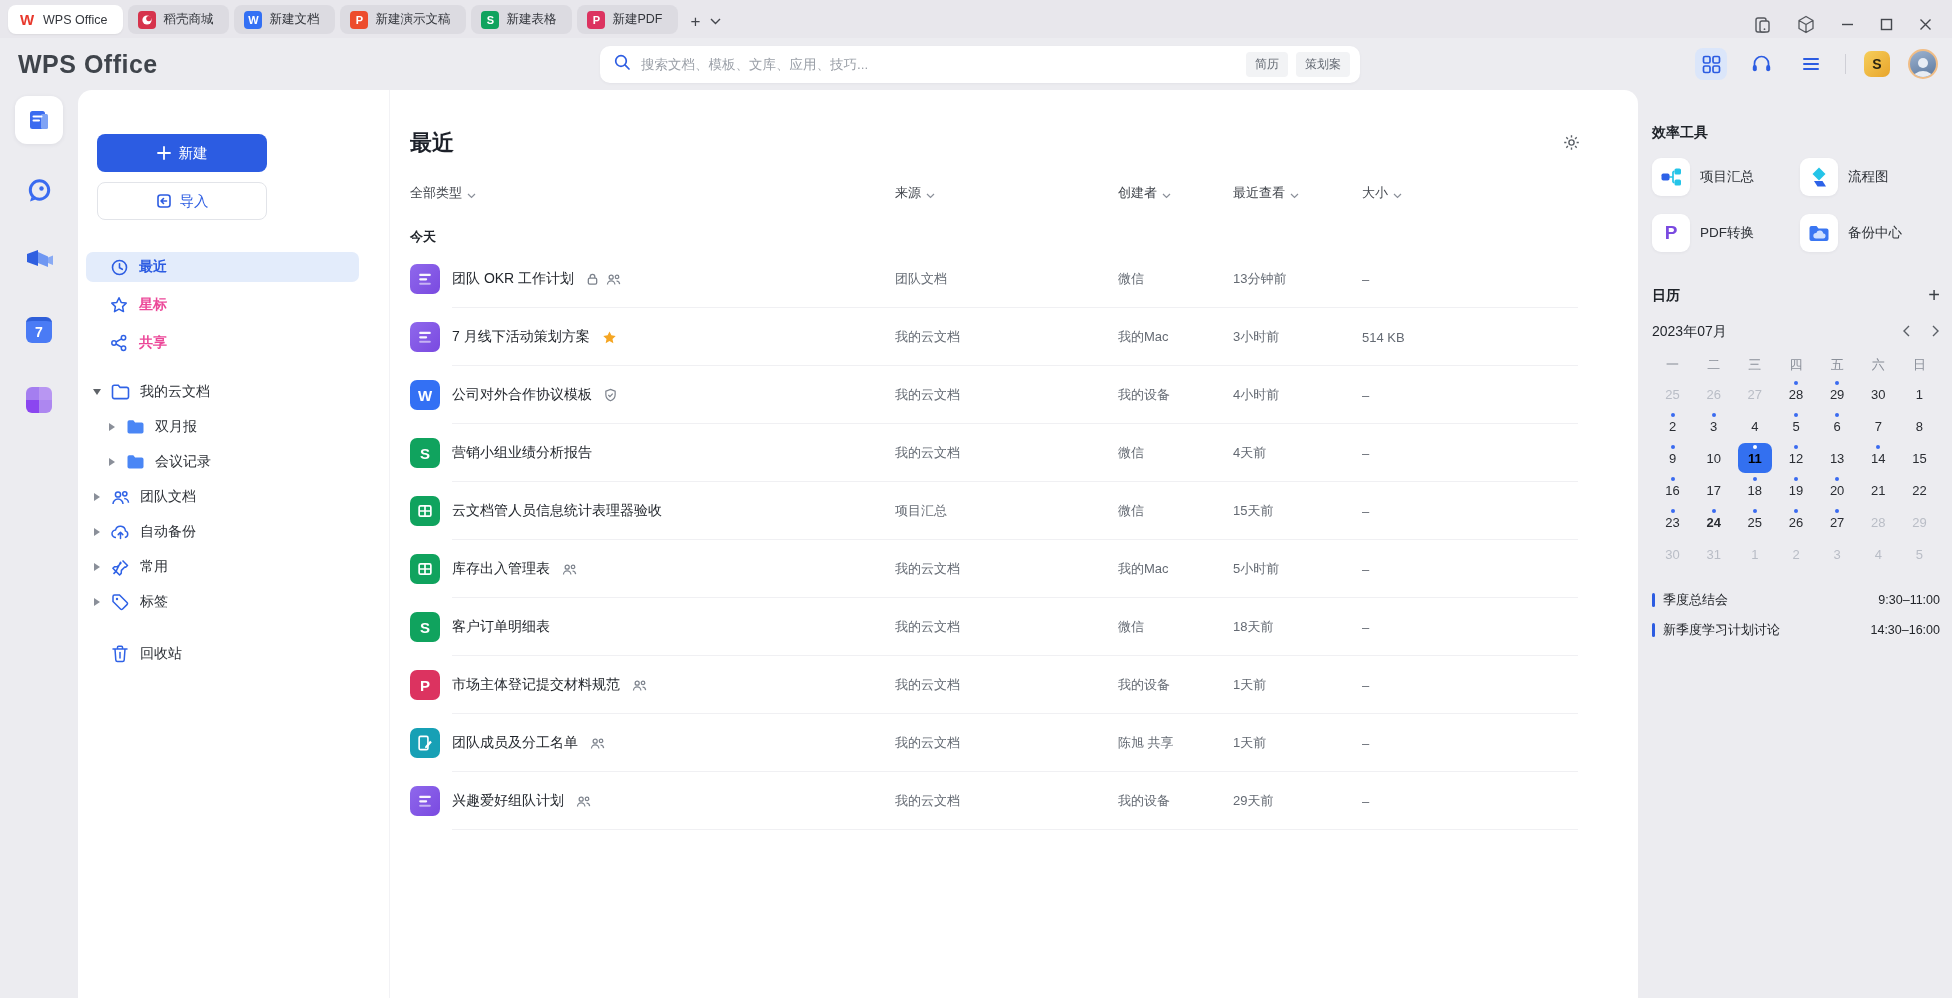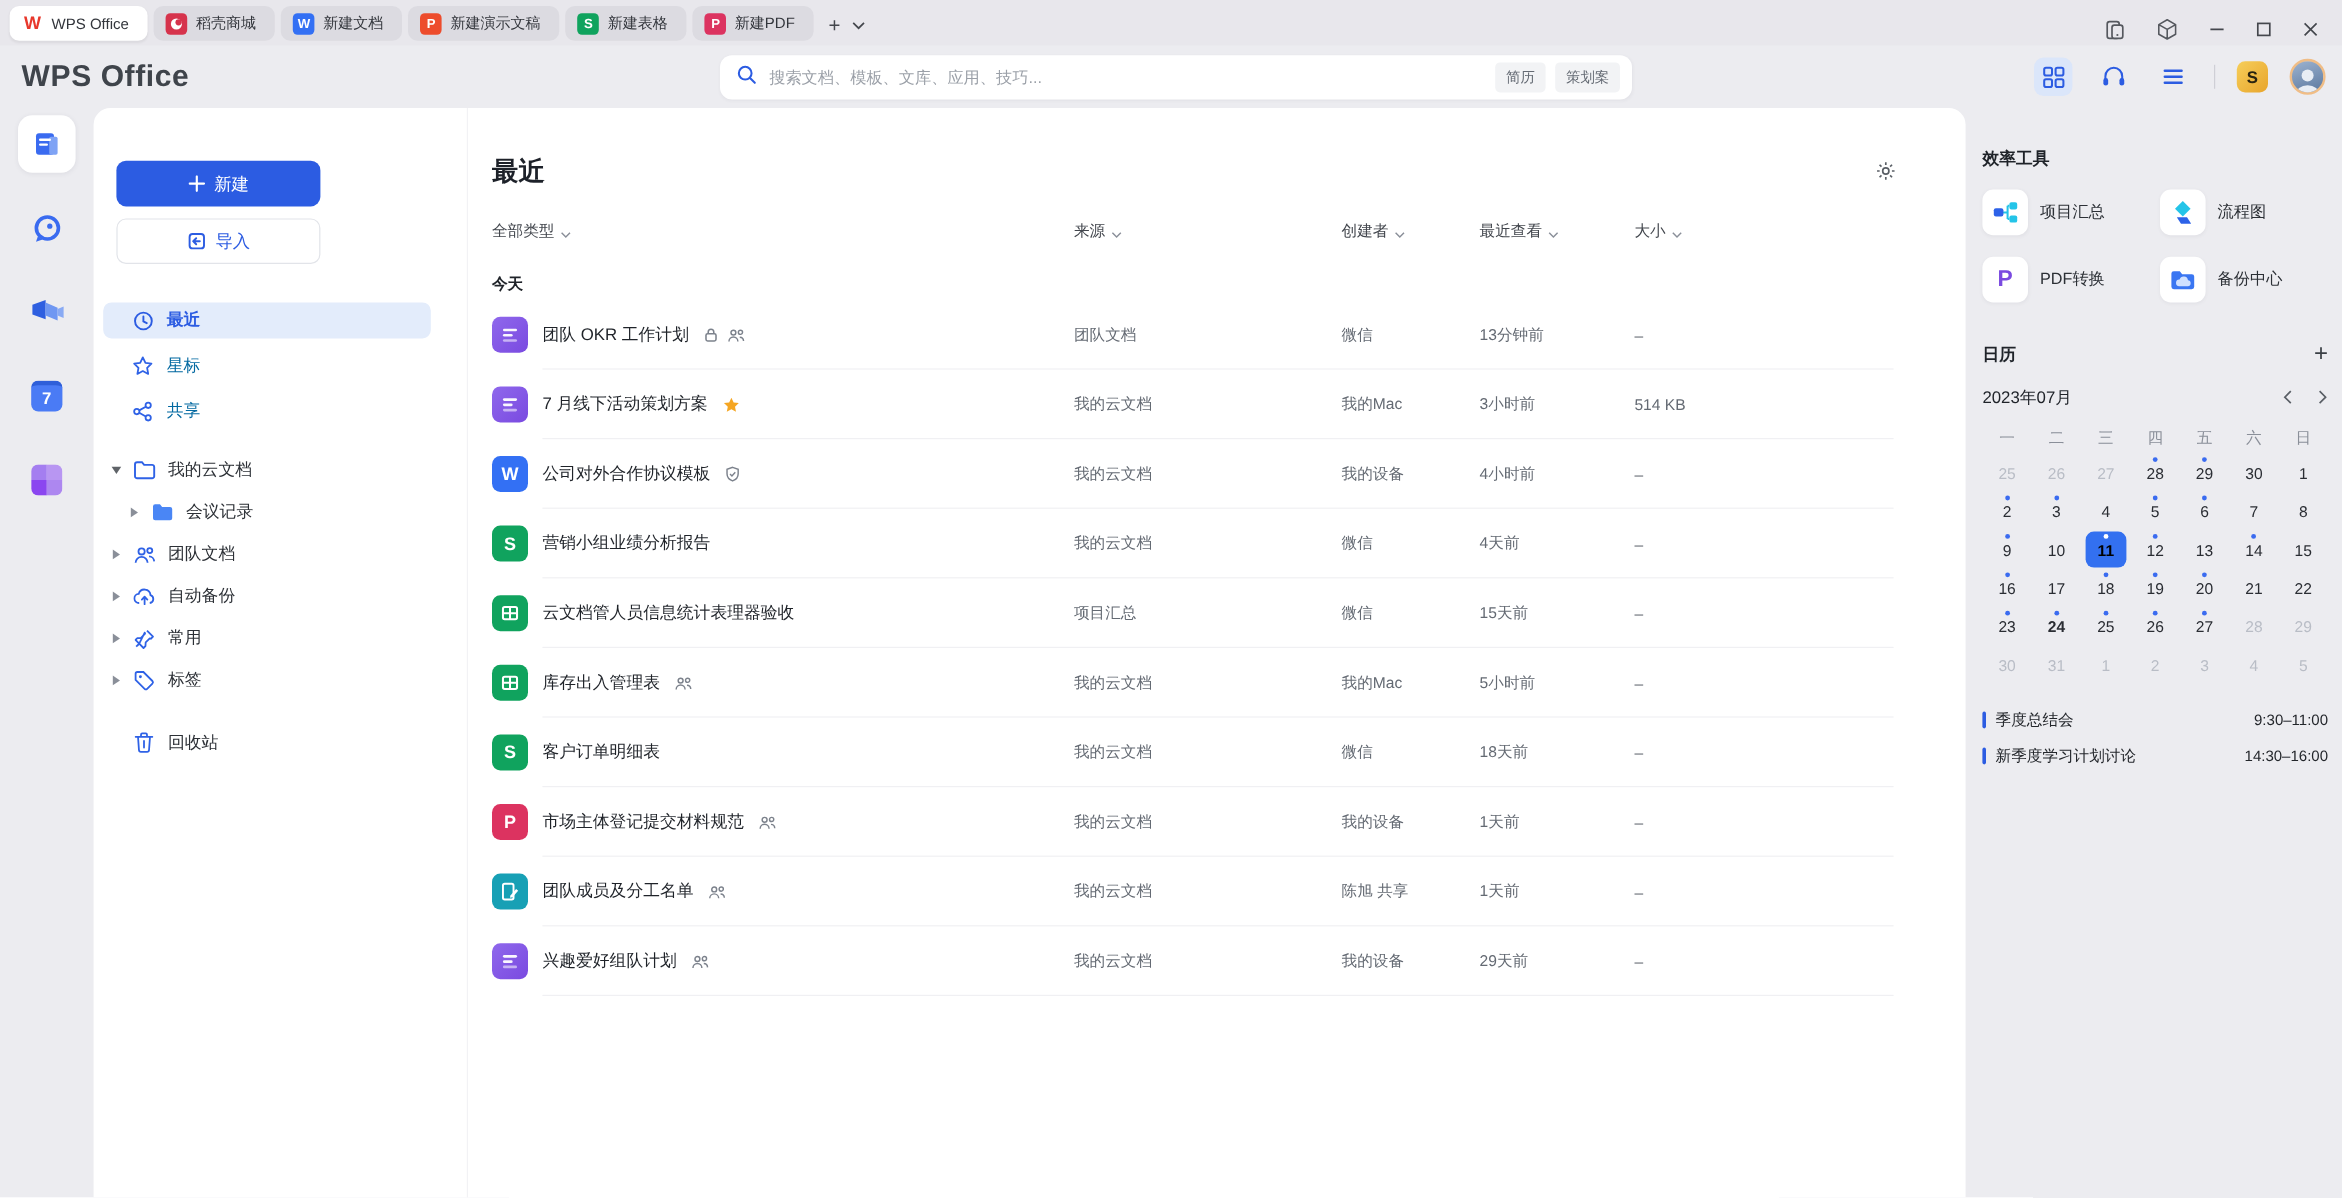--- a/index.html
+++ b/index.html
@@ -61,21 +61,21 @@
   .card { position:absolute; left:78px; top:90px; width:1560px; bottom:0; background:#fff; border-radius:14px 14px 0 0; display:flex; }
 
   
   .sidebar { width:312px; flex:none; border-right:1px solid #f2f2f5; padding-top:44px; }
   .btn-new { display:flex; align-items:center; justify-content:center; gap:8px; margin:0 0 10px 19px; width:170px; height:38px;
              background:#2c5ce2; color:#fff; border:none; border-radius:8px; font-size:14.5px; font-family:inherit; cursor:pointer; }
   .btn-import { display:flex; align-items:center; justify-content:center; gap:8px; margin-left:19px; width:170px; height:38px;
              background:#fff; color:#2c5ce2; border:1px solid #e2e4e9; border-radius:8px; font-size:14.5px; font-family:inherit; cursor:pointer; }
   .snav { margin-top:32px; }
   .sitem { display:flex; align-items:center; gap:11px; height:30px; margin:0 30px 8px 8px; padding-left:24px;
-           border-radius:7px; font-size:14px; color:#0369a1; cursor:default; }
+           border-radius:7px; font-size:14px; color:#ec4899; cursor:default;font-weight:bold; }
   .sitem.active { background:#e3ecfb; color:#2c5ce2; font-weight:600; margin-right:30px; }
   .sitem .sico { width:18px; height:18px; flex:none; display:flex; align-items:center; justify-content:center; }
   .stree { margin-top:20px; }
   .titem { display:flex; align-items:center; height:28px; margin-bottom:7px; font-size:14px; color:#2c3036; cursor:default; }
   .texp { width:14px; margin-left:12px; display:flex; justify-content:center; flex:none; }
   .tri-d { width:0; height:0; border-left:4.5px solid transparent; border-right:4.5px solid transparent; border-top:6px solid #5f6368; }
   .tri-r { width:0; height:0; border-top:4.5px solid transparent; border-bottom:4.5px solid transparent; border-left:6px solid #8a8f99; }
   .titem .sico { width:20px; height:20px; margin:0 10px 0 6px; display:flex; align-items:center; justify-content:center; flex:none; }
   .titem.sub { padding-left:15px; }
   .trash { margin-top:24px; }
@@ -360,20 +360,31 @@
         </div>
         <div class="titem sub">
           <span class="texp">
               <span class="tri-r"></span>
             </span>
           <span class="sico">
             <svg width="19" height="16" viewBox="0 0 19 16">
                 <path d="M1.5 3 a1.8 1.8 0 0 1 1.8-1.8 h4 l1.8 2.2 h6.6 a1.8 1.8 0 0 1 1.8 1.8 v7.6 a1.8 1.8 0 0 1 -1.8 1.8 h-12.4 a1.8 1.8 0 0 1 -1.8-1.8 z" fill="#4a86f5"></path>
               </svg>
           </span>
+          <span>双月报</span>
+        </div>
+        <div class="titem sub">
+          <span class="texp">
+              <span class="tri-r"></span>
+            </span>
+          <span class="sico">
+            <svg width="19" height="16" viewBox="0 0 19 16">
+                <path d="M1.5 3 a1.8 1.8 0 0 1 1.8-1.8 h4 l1.8 2.2 h6.6 a1.8 1.8 0 0 1 1.8 1.8 v7.6 a1.8 1.8 0 0 1 -1.8 1.8 h-12.4 a1.8 1.8 0 0 1 -1.8-1.8 z" fill="#4a86f5"></path>
+              </svg>
+          </span>
           <span>会议记录</span>
         </div>
         <div class="titem">
           <span class="texp">
               <span class="tri-r"></span>
             </span>
           <span class="sico">
             <svg width="19" height="17" viewBox="0 0 19 17">
                 <g fill="none" stroke="#2f62e6" stroke-width="1.5">
                   <circle cx="7" cy="5.5" r="2.6"></circle>

